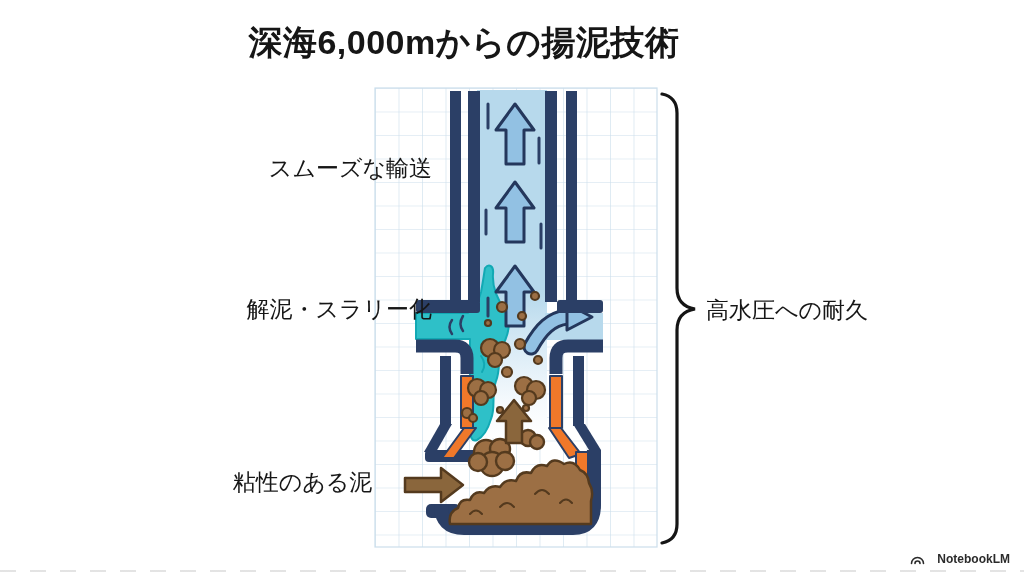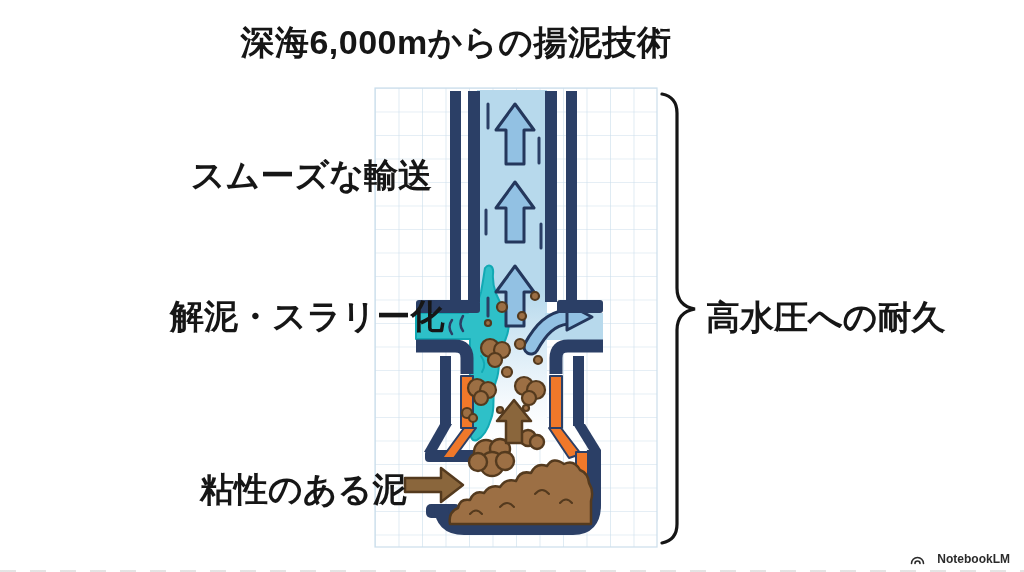--- a/index.html
+++ b/index.html
@@ -4,23 +4,23 @@
 <style>
   :root{
     --ink:#161616; --navy:#2b3f66; --channel-blue:#b7d9ec; --arrow-blue:#92c1e3;
     --teal:#2ec0c8; --teal-deep:#12a9b4; --orange:#f0782a; --mud:#9c6f44;
     --mud-dark:#543a1e; --mud-arrow:#8a663c; --grid-line:#cbdeec;
   }
   *{margin:0;padding:0;box-sizing:border-box}
   html,body{width:1024px;height:572px;overflow:hidden}
   body{background:#ffffff;font-family:"Liberation Sans","DejaVu Sans",sans-serif;color:var(--ink);position:relative}
   .stage{position:absolute;inset:0;width:1024px;height:572px}
-  .title{position:absolute;left:4px;top:20px;width:904px;text-align:center;
+  .title{position:absolute;left:12px;top:20px;width:904px;text-align:center;
          font-size:34px;font-weight:800;letter-spacing:.5px;color:var(--ink)}
-  .lbl{position:absolute;font-size:34px;font-weight:700;white-space:nowrap;color:var(--ink)}
+  .lbl{position:absolute;font-size:23px;font-weight:400;white-space:nowrap;color:var(--ink)}
   .lbl-smooth{left:180px;top:153px;width:252px;text-align:right}
   .lbl-slurry{left:170px;top:294px;width:262px;text-align:right}
   .lbl-mud{left:200px;top:467px;width:205px;text-align:center}
   .lbl-pressure{left:706px;top:295px;text-align:left}
   .diagram-svg{position:absolute;left:0;top:0}
   .watermark{position:absolute;right:14px;bottom:6px;display:flex;align-items:center;gap:12px;
              font-size:12px;font-weight:700;color:#2b2b2b}
   .bottom-edge{position:absolute;left:0;bottom:0;width:100%;height:2px;opacity:.45;
     background:repeating-linear-gradient(90deg,rgba(80,80,80,.35) 0 16px,rgba(0,0,0,0) 16px 30px)}
 </style>

